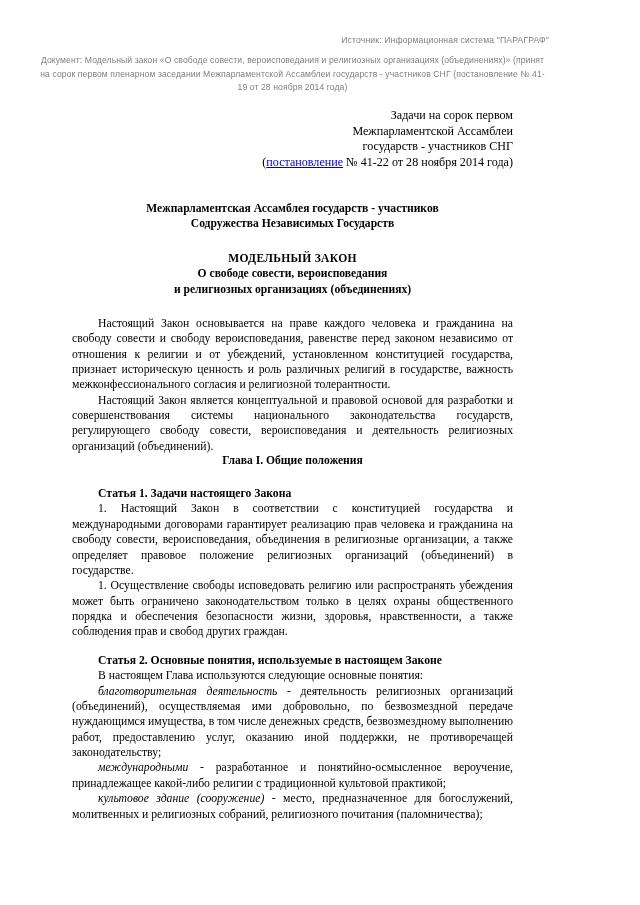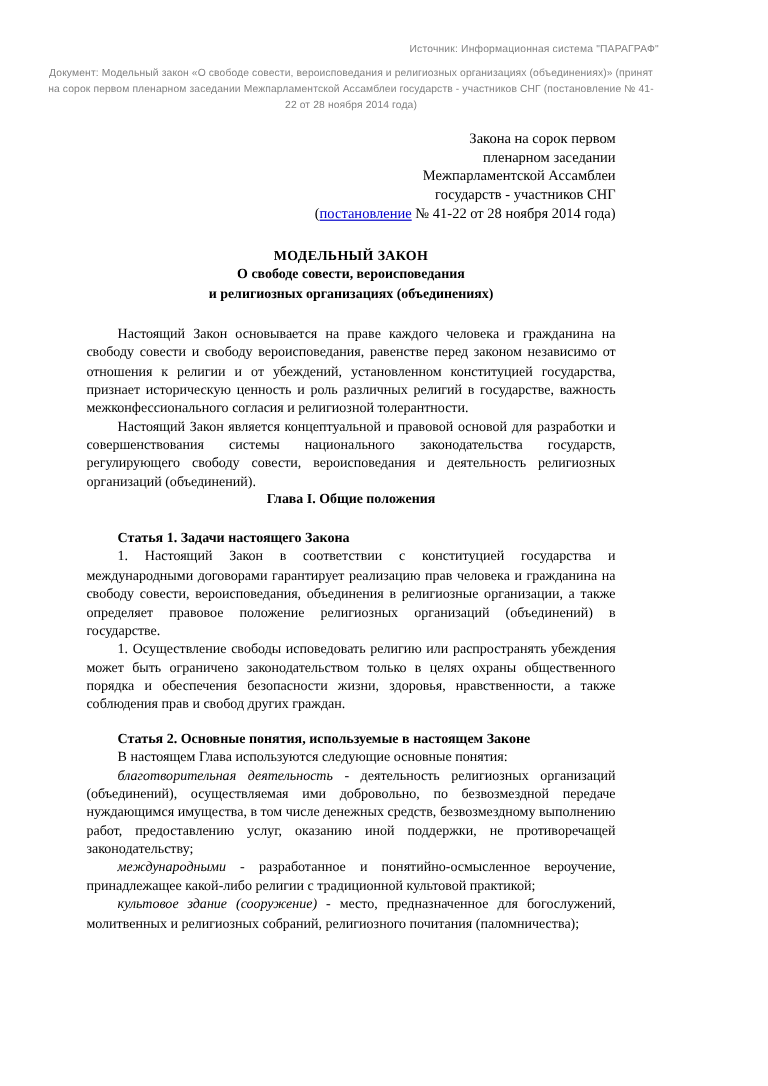--- a/index.html
+++ b/index.html
@@ -99,31 +99,34 @@
   .gap-before { margin-top: 13.5px; }
   .term { font-style: italic; }
 </style>
 </head>
 <body>
 
 <div class="page">
 
   <div class="meta">
     <div class="meta-source">Источник: Информационная система "ПАРАГРАФ"</div>
-    <div class="meta-doc">Документ: Модельный закон «О свободе совести, вероисповедания и религиозных организациях (объединениях)» (принят на сорок первом пленарном заседании Межпарламентской Ассамблеи государств - участников СНГ (постановление № 41-22 от 28 ноября 2014 года)</div>
+    <div class="meta-doc">Документ: Модельный закон «О свободе совести, вероисповедания и религиозных организациях (объединениях)» (принят на сорок первом пленарном заседании Межпарламентской Ассамблеи государств - участников СНГ (постановление № 41-19 от 28 ноября 2014 года)</div>
   </div>
 
   <div class="adopted">
-    <span class="ln">Закона на сорок первом</span>
-    <span class="ln">пленарном заседании</span>
+    <span class="ln">Задачи на сорок первом</span>
     <span class="ln">Межпарламентской Ассамблеи</span>
     <span class="ln">государств - участников СНГ</span>
     <span class="ln"><span>(</span><a class="doclink" href="#">постановление</a><span> № 41-22 от 28 ноября 2014 года)</span></span>
   </div>
 
+  <div class="center-block assembly">
+    <div>Межпарламентская Ассамблея государств - участников</div>
+    <div>Содружества Независимых Государств</div>
+  </div>
 
   <div class="center-block lawtitle">
     <div class="caps">МОДЕЛЬНЫЙ ЗАКОН</div>
     <div>О свободе совести, вероисповедания</div>
     <div>и религиозных организациях (объединениях)</div>
   </div>
 
   <div class="body">
     <p>Настоящий Закон основывается на праве каждого человека и гражданина на свободу совести и свободу вероисповедания, равенстве перед законом независимо от отношения к религии и от убеждений, установленном конституцией государства, признает историческую ценность и роль различных религий в государстве, важность межконфессионального согласия и религиозной толерантности.</p>
     <p>Настоящий Закон является концептуальной и правовой основой для разработки и совершенствования системы национального законодательства государств, регулирующего свободу совести, вероисповедания и деятельность религиозных организаций (объединений).</p>

